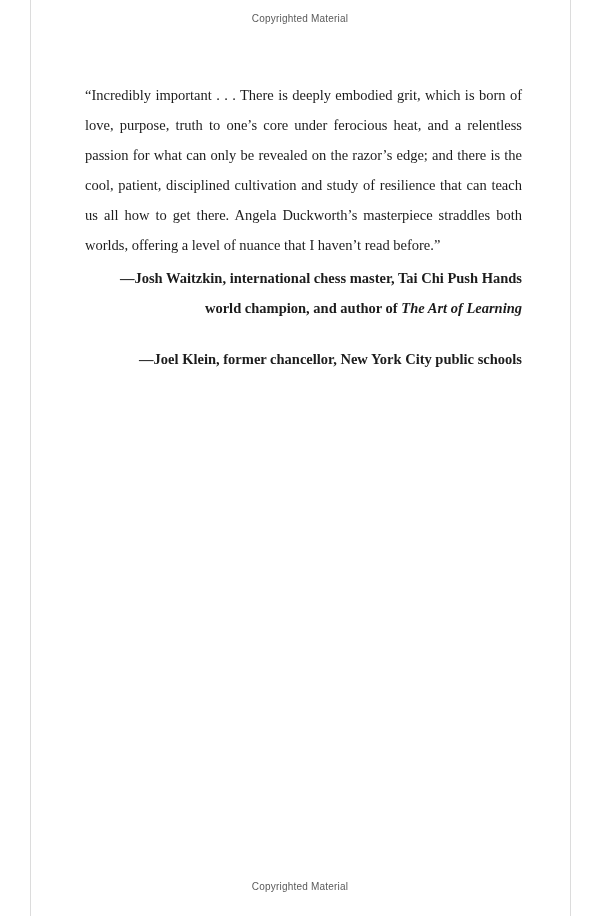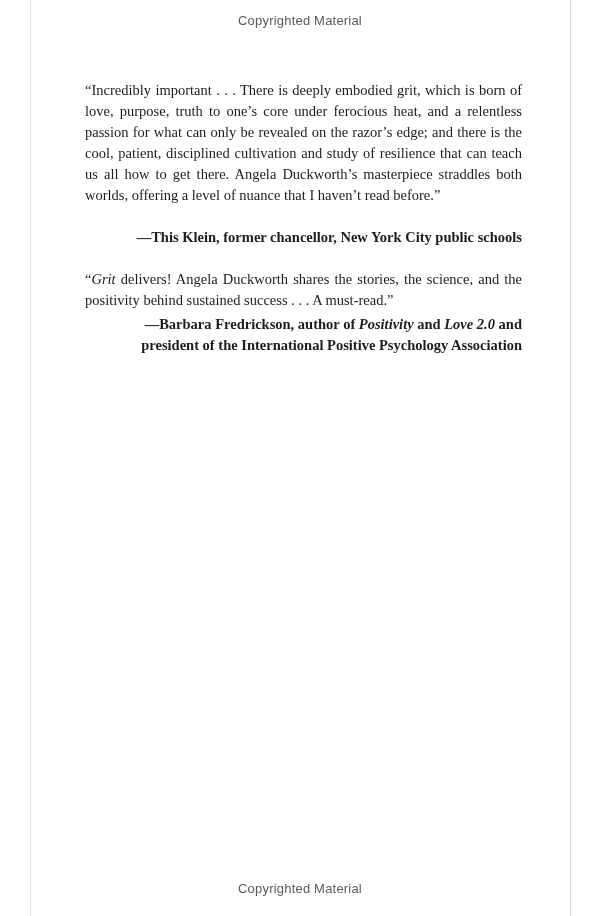--- a/index.html
+++ b/index.html
@@ -23,34 +23,34 @@
     background: #dcdcdc;
   }
   .page-edge.left  { left: 30px; }
   .page-edge.right { left: 570px; }
   .watermark {
     position: absolute;
     left: 0;
     width: 100%;
     text-align: center;
     font-family: "Liberation Sans", "DejaVu Sans", sans-serif;
-    font-size: 13px;
+    font-size: 10px;
     color: #5a5a5a;
     letter-spacing: 0.2px;
   }
   .watermark.top    { top: 13px; }
   .watermark.bottom { top: 881px; }
   .content {
     position: absolute;
     left: 85px;
     top: 80px;
     width: 437px;
     color: #1c1c1c;
     font-size: 14.5px;
-    line-height: 21px;
+    line-height: 30px;
   }
   .blurb { margin-bottom: 21px; }
   .quote {
     text-align: justify;
     text-justify: inter-word;
   }
   .attribution {
     text-align: right;
     font-weight: bold;
     margin-top: 3px;
@@ -64,31 +64,30 @@
 
   <div class="page-edge left"></div>
   <div class="page-edge right"></div>
 
   <div class="watermark top">Copyrighted Material</div>
 
   <div class="content">
 
     <div class="blurb">
       <p class="quote"><span>“Incredibly important . . . There is deeply embodied grit, which is born of love, purpose, truth to one’s core under ferocious heat, and a relentless passion for what can only be revealed on the razor’s edge; and there is the cool, patient, disciplined cultivation and study of resilience that can teach us all how to get there. Angela Duckworth’s masterpiece straddles both worlds, offering a level of nuance that I haven’t read before.”</span></p>
+      <p class="attribution"><span>—Josh Waitzkin, international chess master, Tai Chi Push Hands world champion, and author of </span><span class="italic">The Art of Learning</span></p>
     </div>
 
     <div class="blurb">
     </div>
 
     <div class="blurb">
-      <p class="attribution"><span>—This Klein, former chancellor, New York City public schools</span></p>
+      <p class="attribution"><span>—Joel Klein, former chancellor, New York City public schools</span></p>
     </div>
 
     <div class="blurb">
-      <p class="quote"><span>“</span><span class="italic">Grit</span><span> delivers! Angela Duckworth shares the stories, the science, and the positivity behind sustained success . . . A must-read.”</span></p>
-      <p class="attribution"><span>—Barbara Fredrickson, author of </span><span class="italic">Positivity</span><span> and </span><span class="italic">Love 2.0</span><span> and president of the International Positive Psychology Association</span></p>
     </div>
 
   </div>
 
   <div class="watermark bottom">Copyrighted Material</div>
 
 </div>
 
 </body></html>

